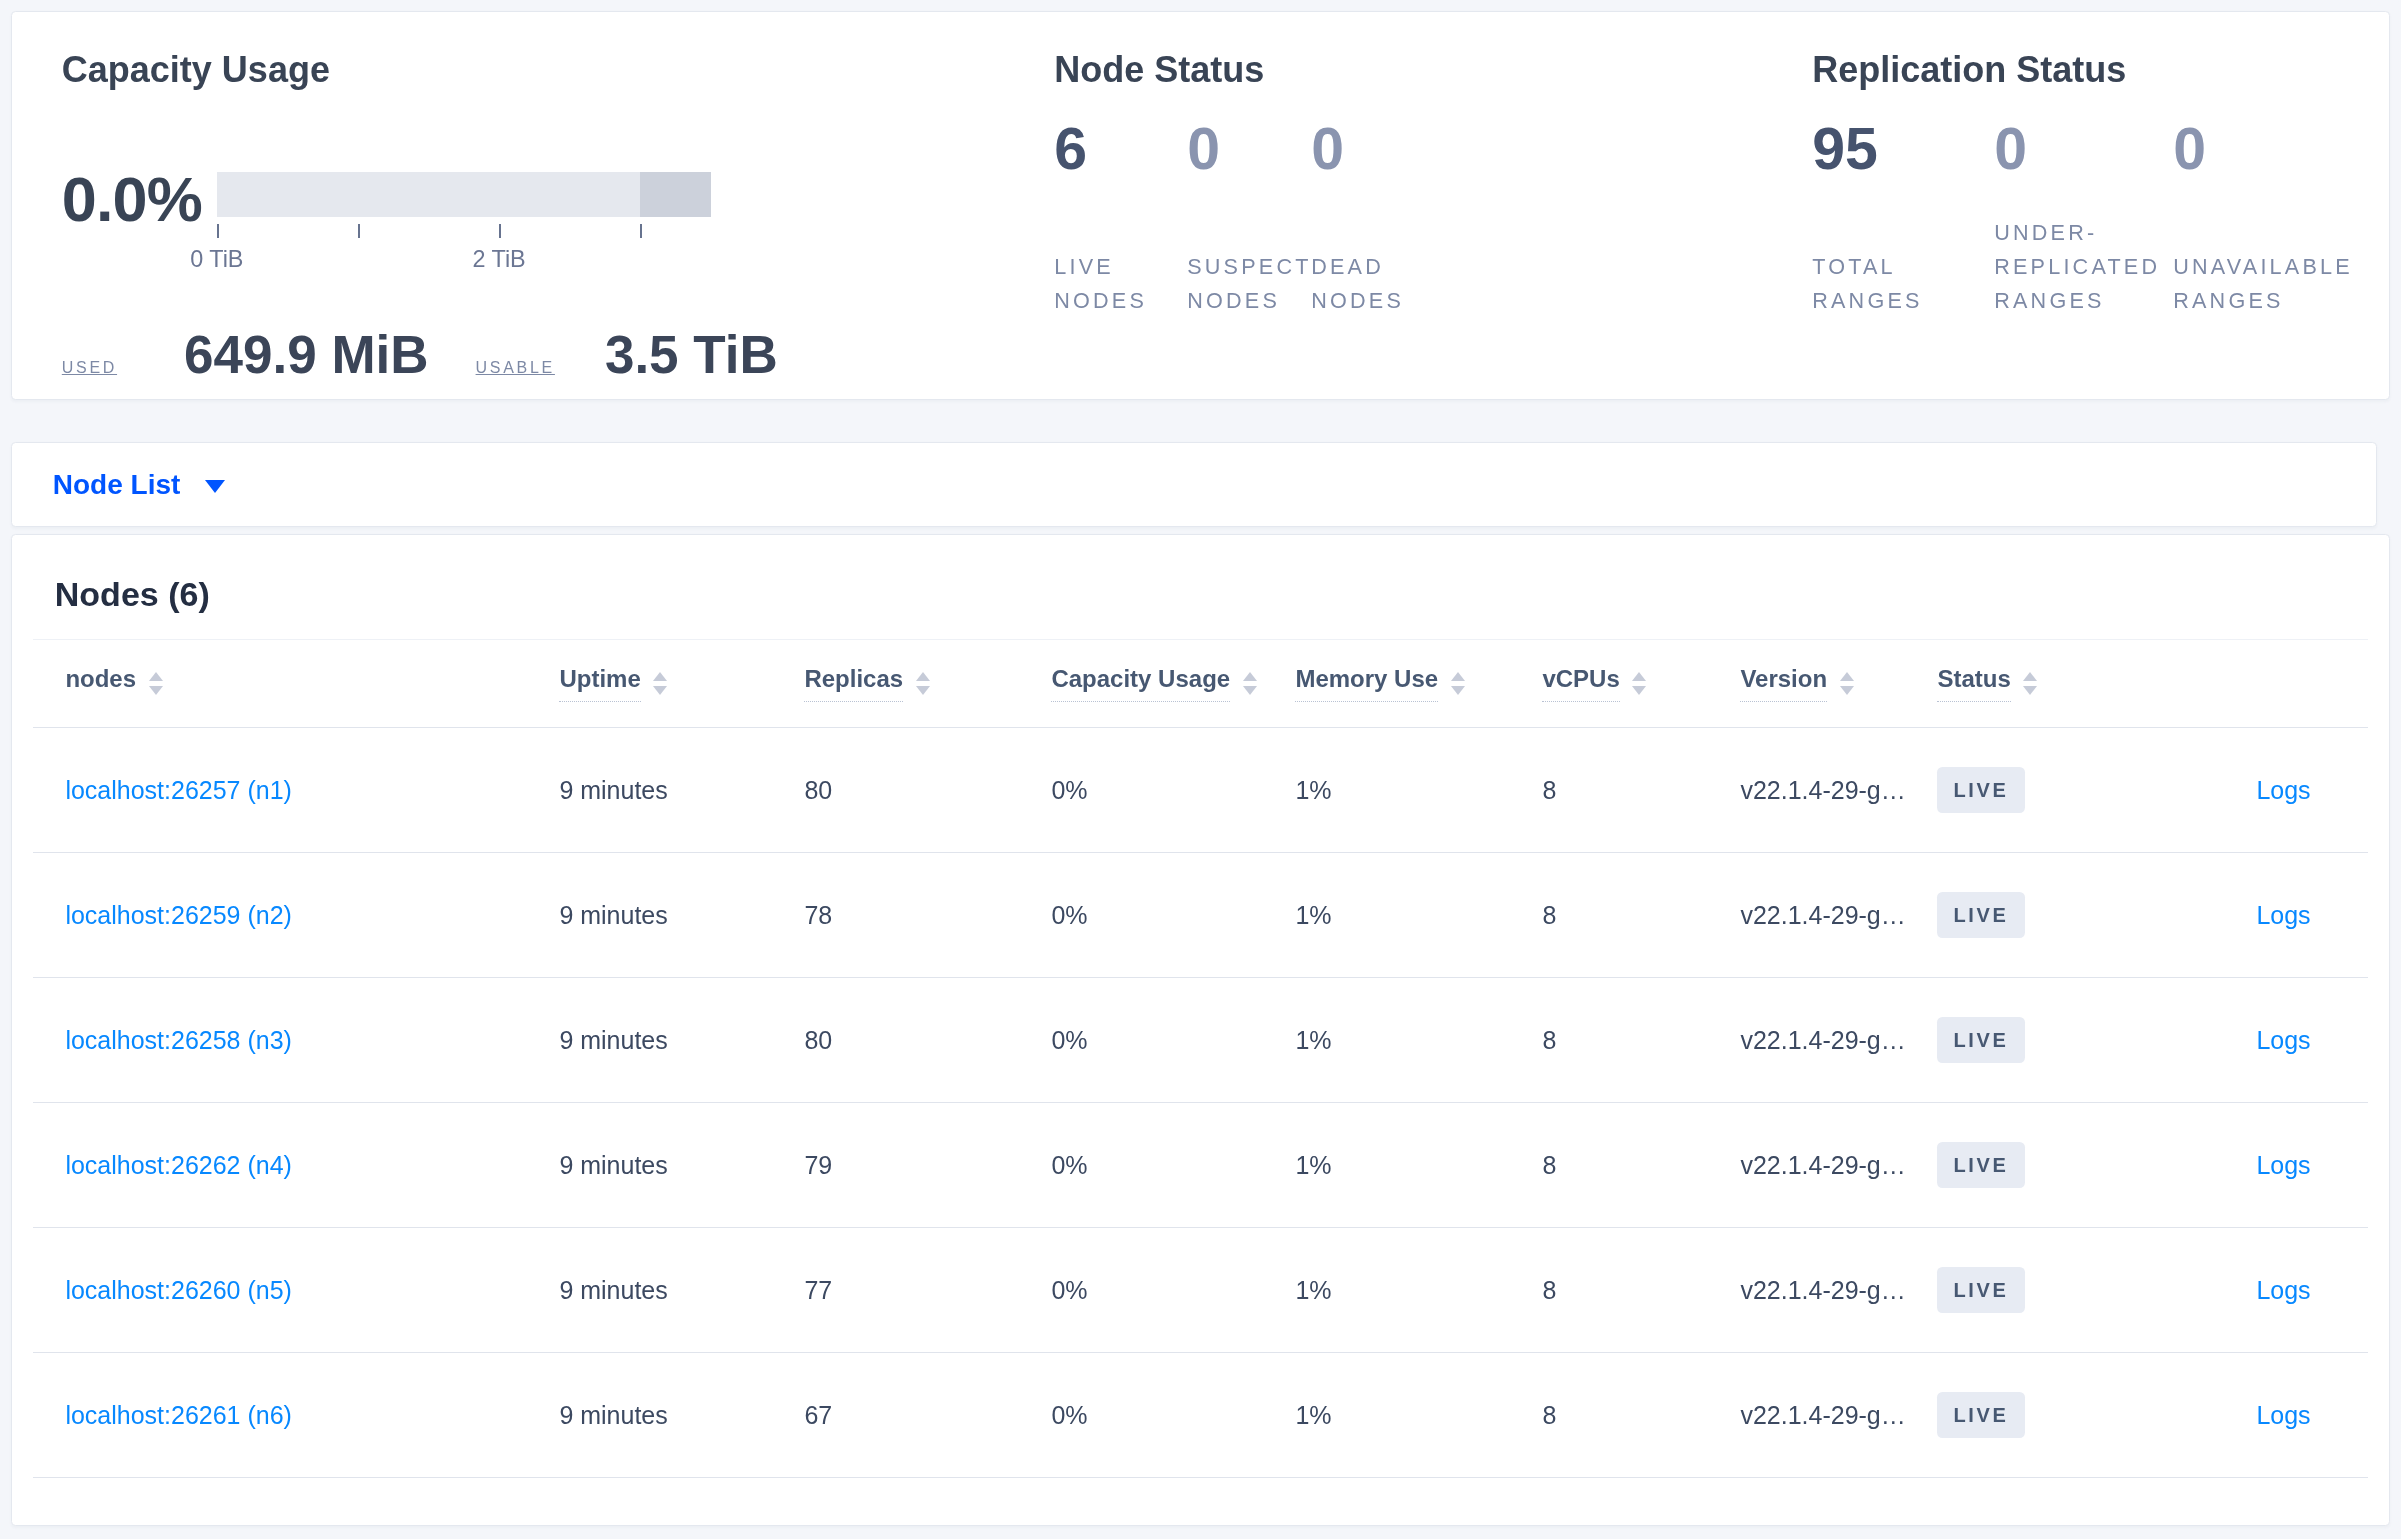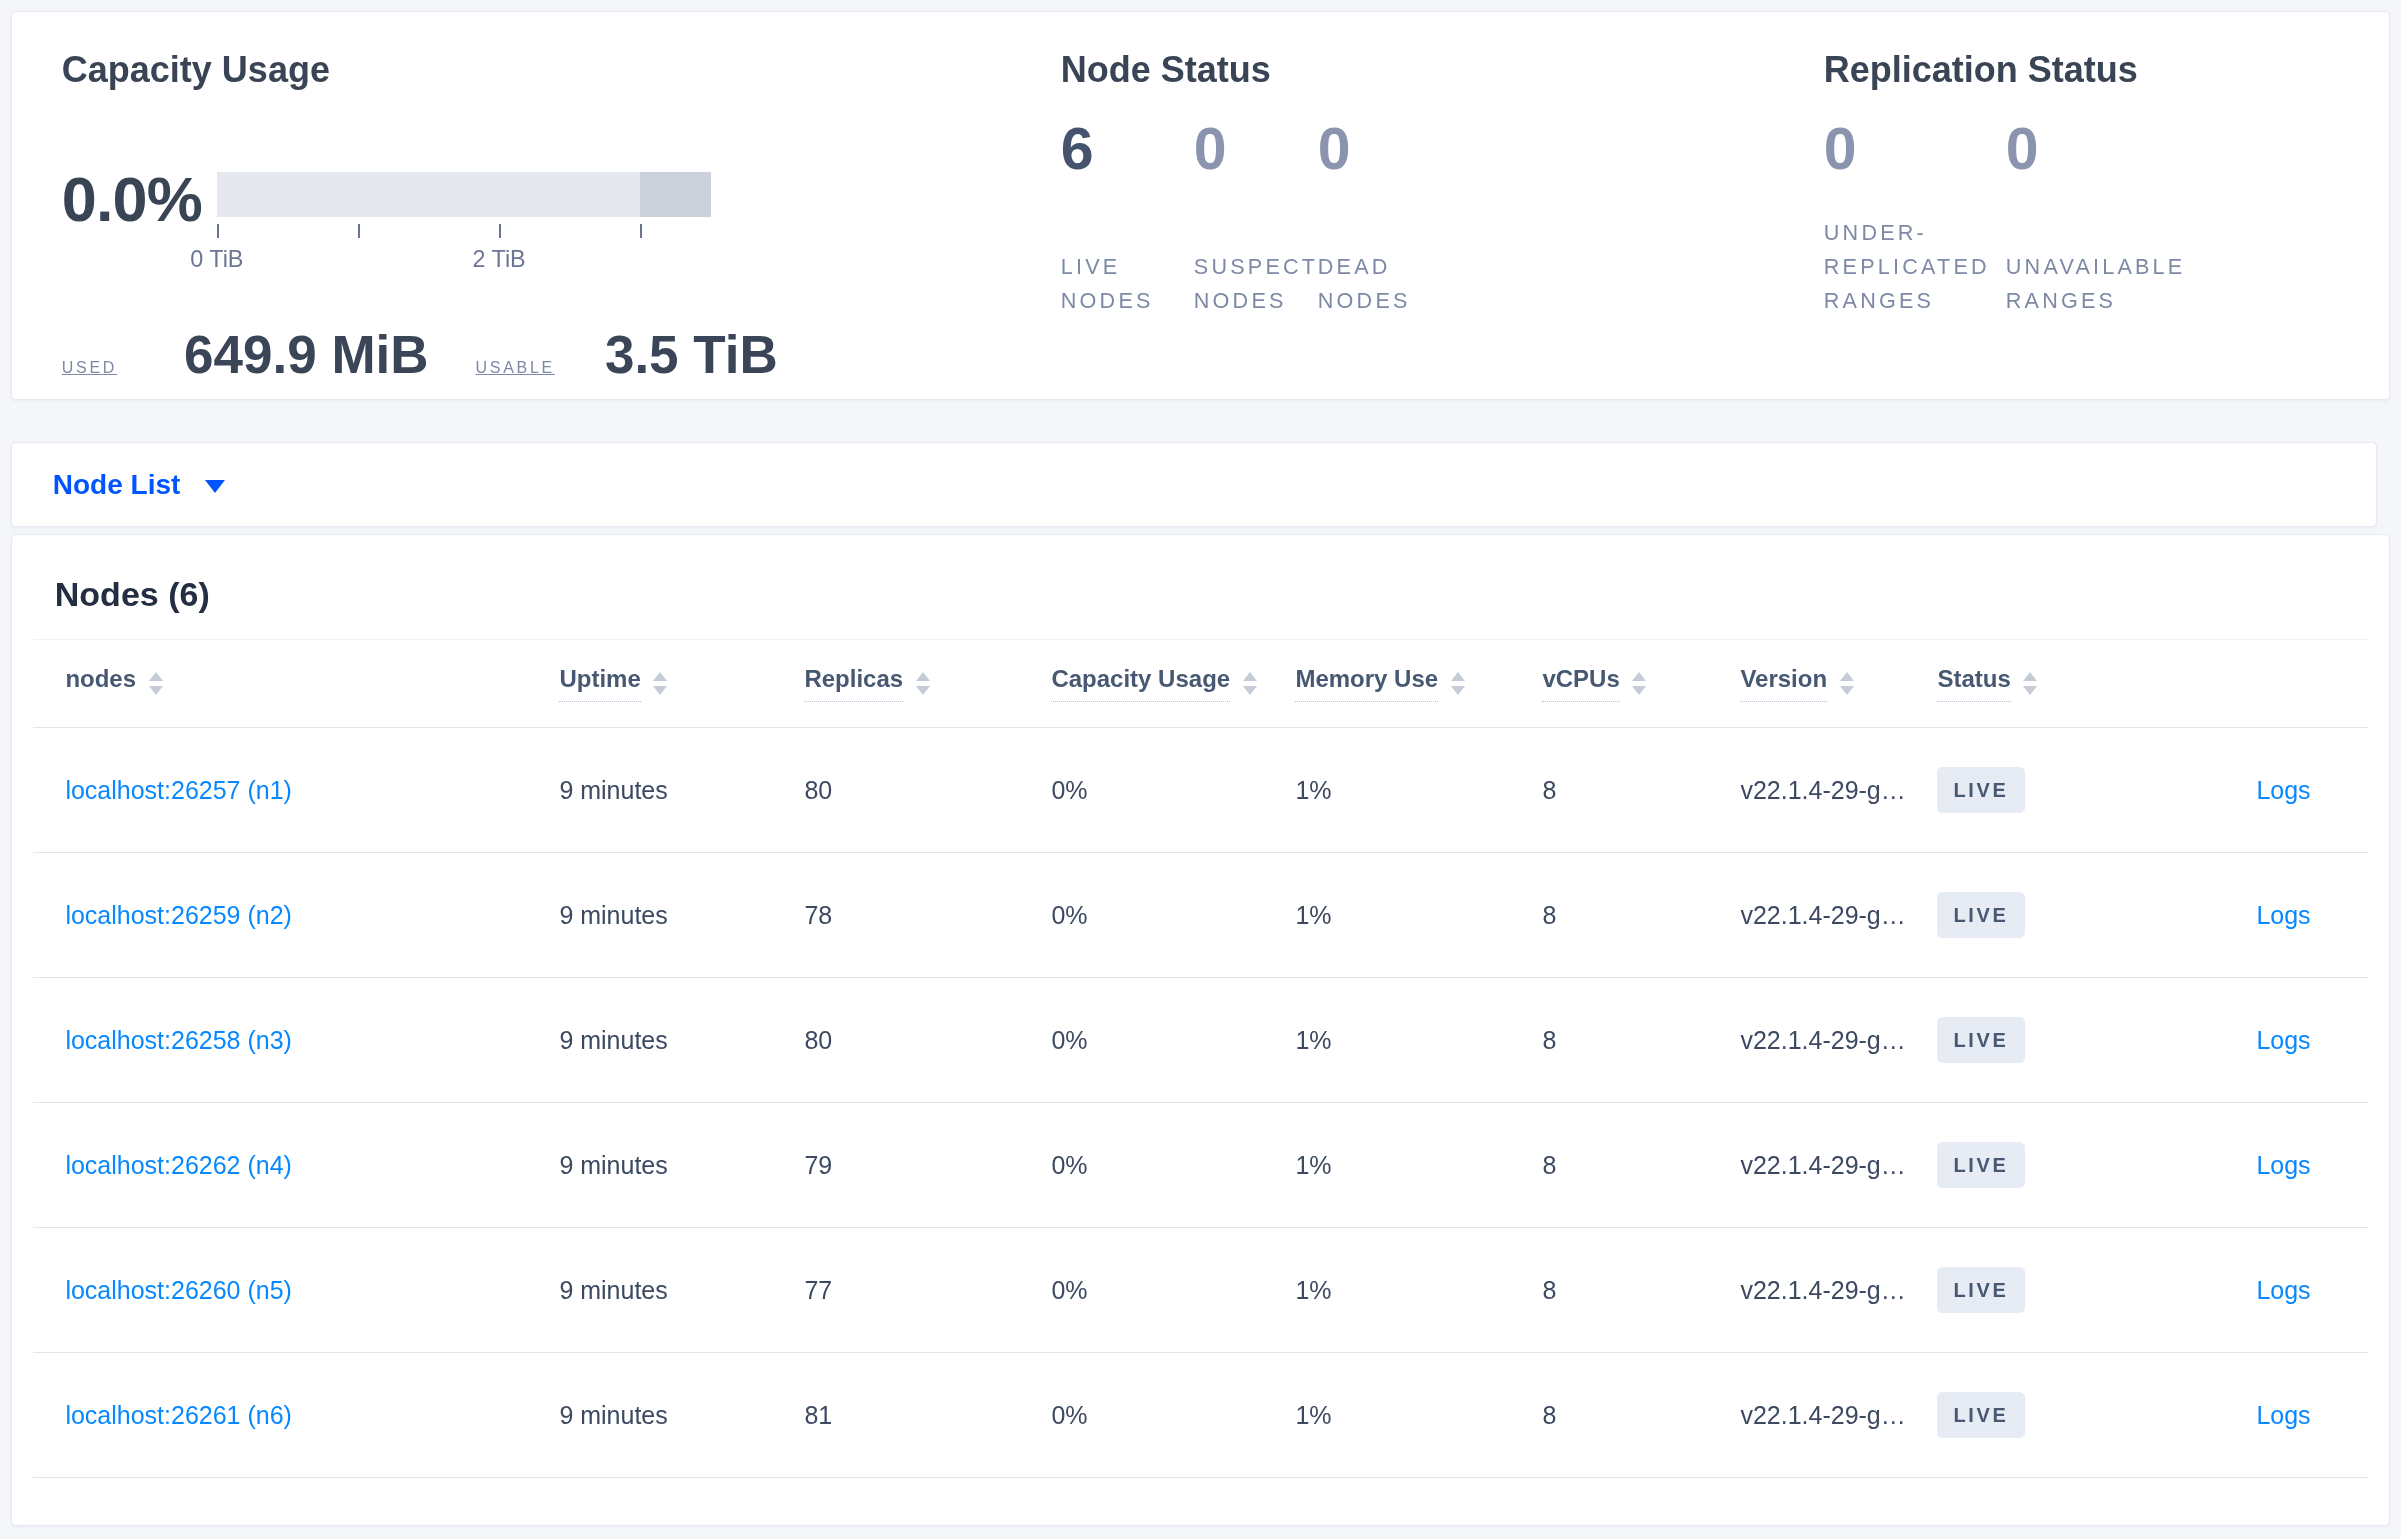--- a/index.html
+++ b/index.html
@@ -119,20 +119,24 @@
         <div class="stat-value muted">0</div>
         <div class="stat-label">DEAD NODES</div>
       </div>
     </div>
   </div>
 
   <div class="section-repl">
     <div class="panel-title">Replication Status</div>
     <div class="stats-row">
       <div class="stat">
+        <div class="stat-value">95</div>
+        <div class="stat-label">TOTAL RANGES</div>
+      </div>
+      <div class="stat">
         <div class="stat-value muted">0</div>
         <div class="stat-label">UNDER-REPLICATED RANGES</div>
       </div>
       <div class="stat">
         <div class="stat-value muted">0</div>
         <div class="stat-label">UNAVAILABLE RANGES</div>
       </div>
     </div>
   </div>
 </div>
@@ -264,21 +268,21 @@
     <div class="td">1%</div>
     <div class="td">8</div>
     <div class="td">v22.1.4-29-g…</div>
     <div class="td"><span class="badge">LIVE</span></div>
     <div class="td td-logs"><a class="link">Logs</a></div>
   </div>
 
   <div class="tr">
     <div class="td"><a class="link">localhost:26261 (n6)</a></div>
     <div class="td">9 minutes</div>
-    <div class="td">81</div>
+    <div class="td">67</div>
     <div class="td">0%</div>
     <div class="td">1%</div>
     <div class="td">8</div>
     <div class="td">v22.1.4-29-g…</div>
     <div class="td"><span class="badge">LIVE</span></div>
     <div class="td td-logs"><a class="link">Logs</a></div>
   </div>
 </div>
   </div>
 </div>

